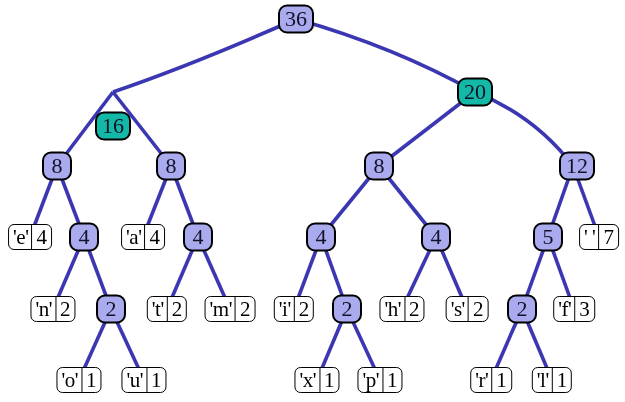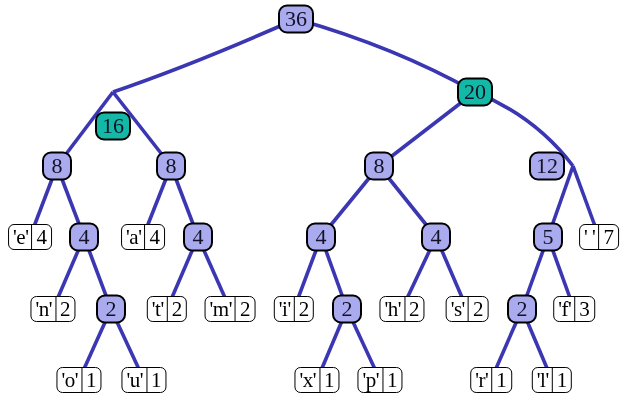--- a/index.html
+++ b/index.html
@@ -107,21 +107,21 @@
       </div>
       <div class="node internal" style="left: 57px; top: 166px; background: rgb(170, 170, 238); border-color: rgb(0, 0, 0);">
         <span>8</span>
       </div>
       <div class="node internal" style="left: 171px; top: 166px; background: rgb(170, 170, 238); border-color: rgb(0, 0, 0);">
         <span>8</span>
       </div>
       <div class="node internal" style="left: 379px; top: 166px; background: rgb(170, 170, 238); border-color: rgb(0, 0, 0);">
         <span>8</span>
       </div>
-      <div class="node internal" style="left: 547px; top: 166px; background: rgb(170, 170, 238); border-color: rgb(0, 0, 0);">
+      <div class="node internal" style="left: 577px; top: 166px; background: rgb(170, 170, 238); border-color: rgb(0, 0, 0);">
         <span>12</span>
       </div>
       <div class="node internal" style="left: 84px; top: 237px; background: rgb(170, 170, 238); border-color: rgb(0, 0, 0);">
         <span>4</span>
       </div>
       <div class="node internal" style="left: 198px; top: 237px; background: rgb(170, 170, 238); border-color: rgb(0, 0, 0);">
         <span>4</span>
       </div>
       <div class="node internal" style="left: 321px; top: 237px; background: rgb(170, 170, 238); border-color: rgb(0, 0, 0);">
         <span>4</span>

